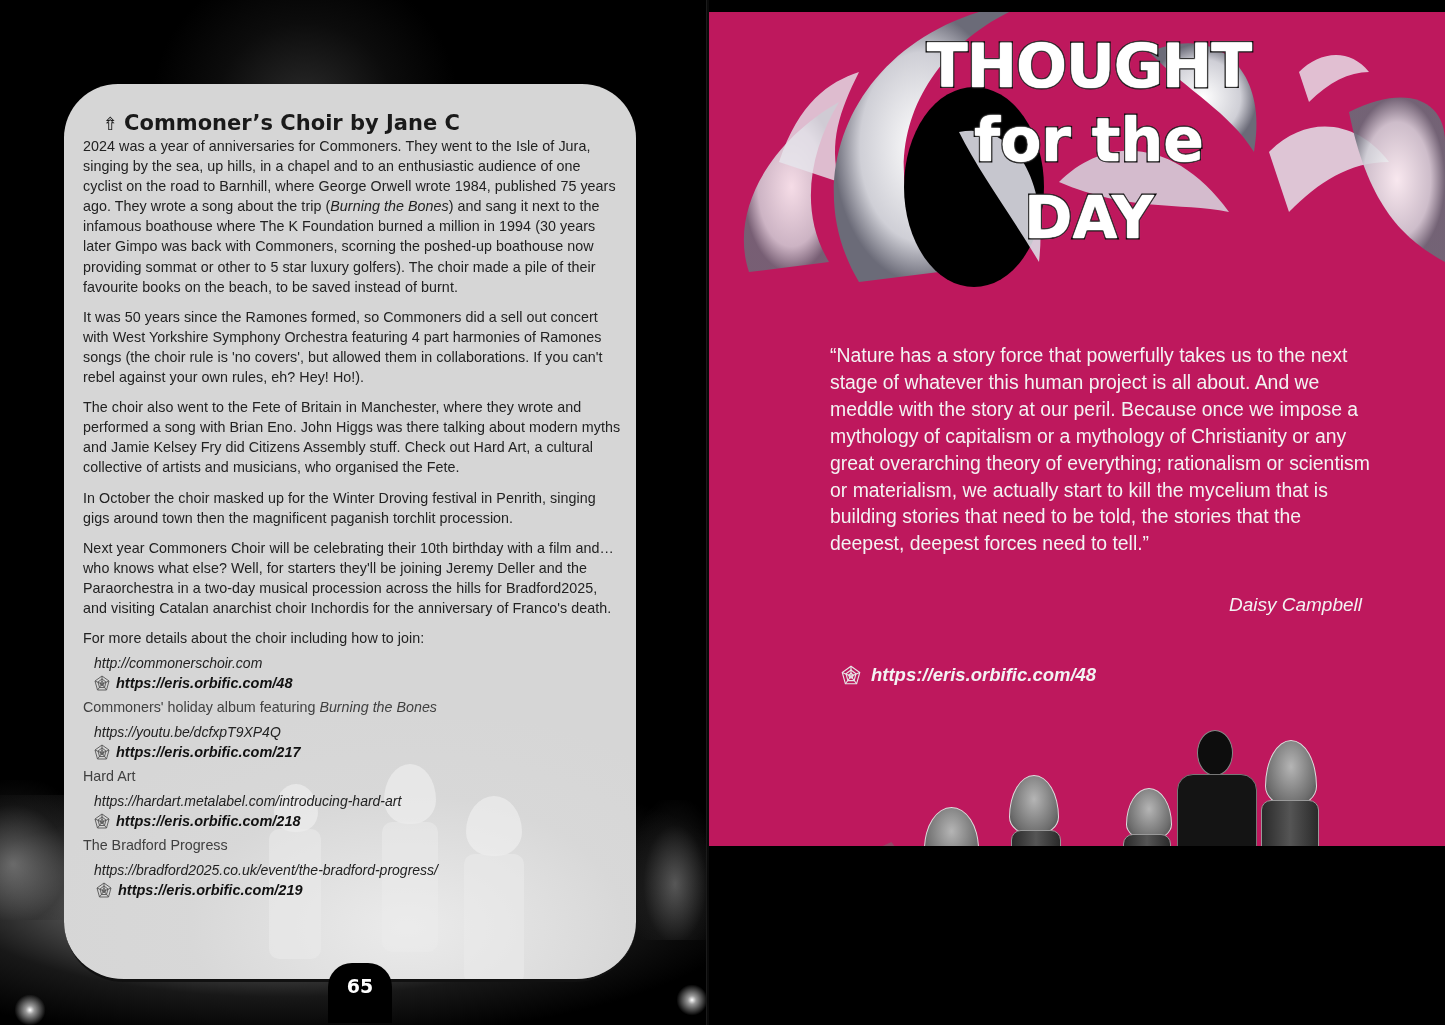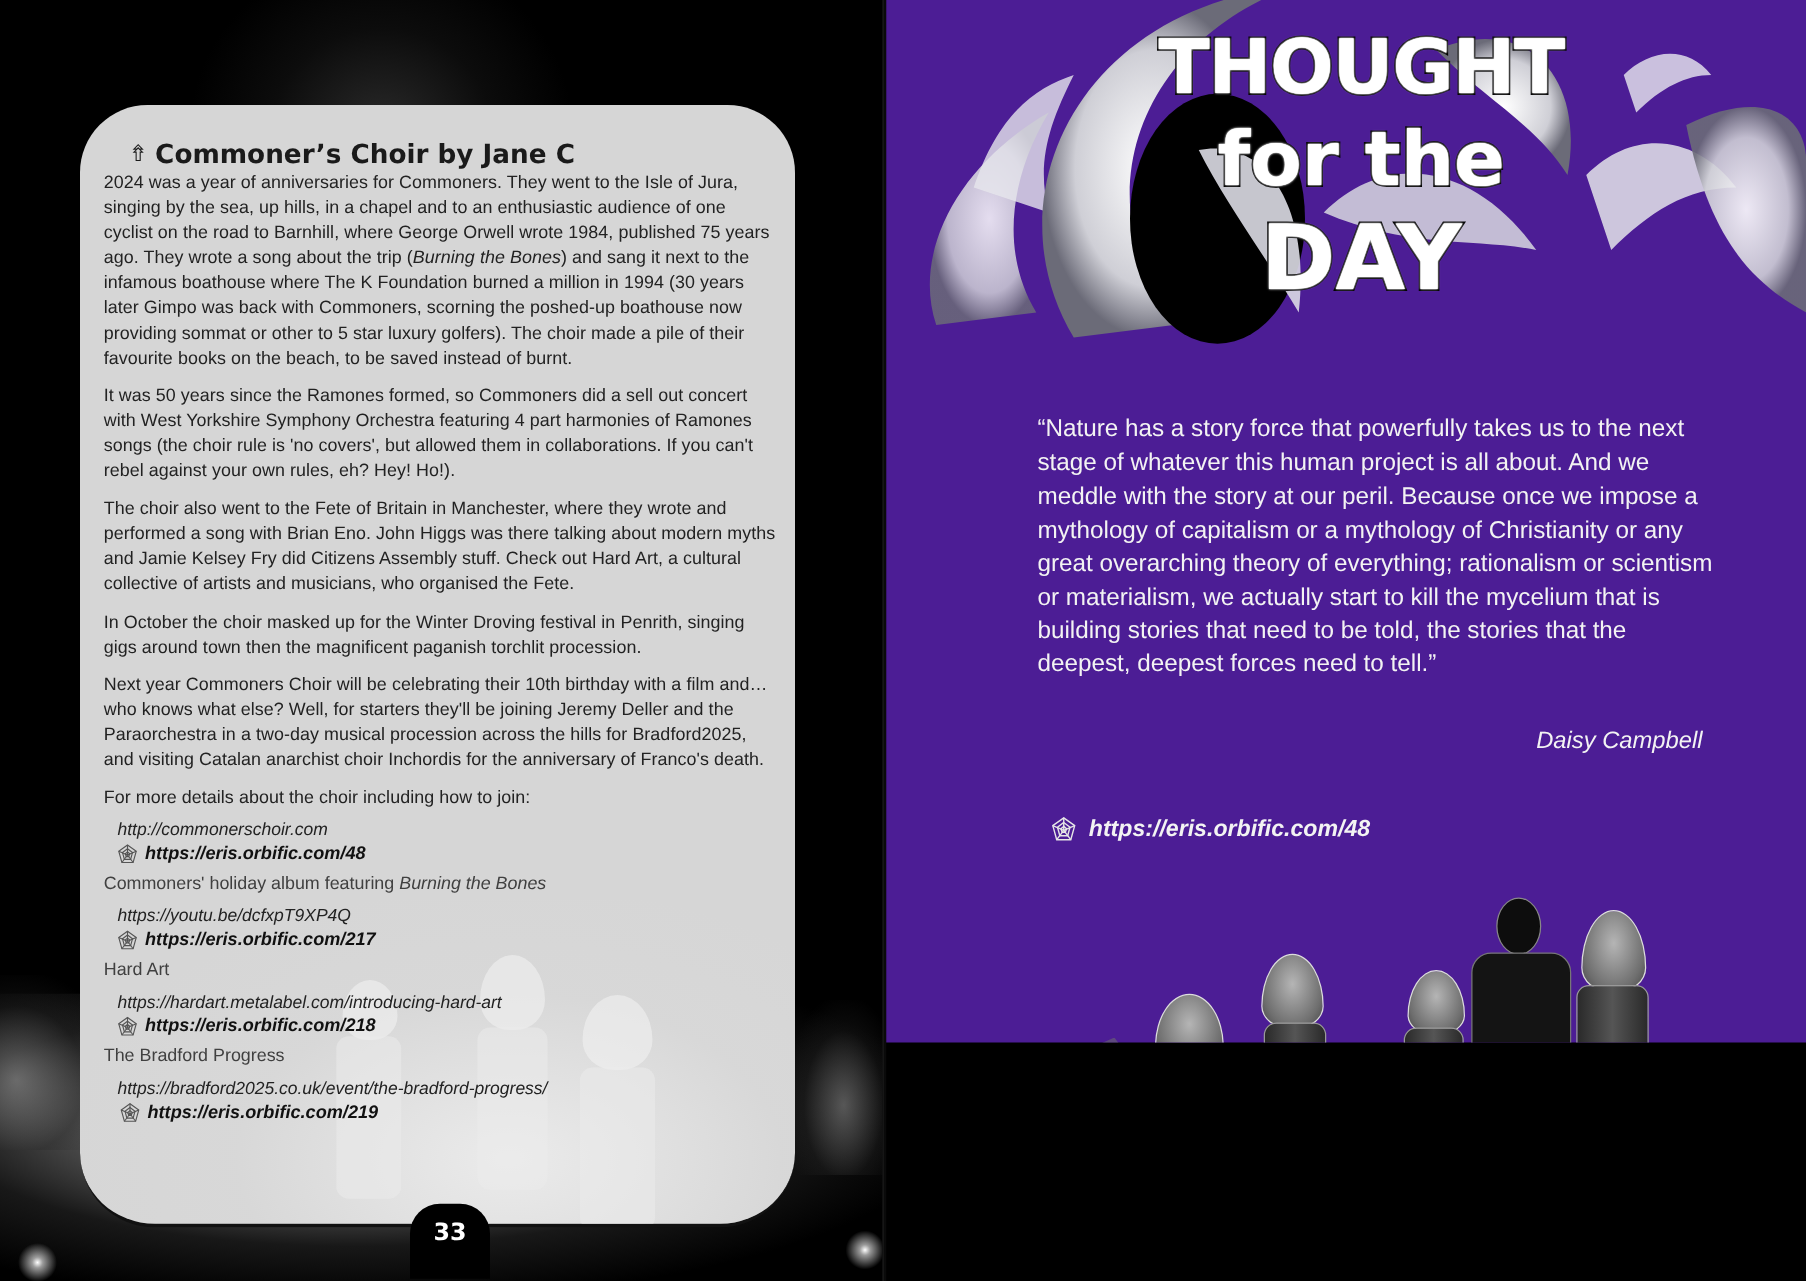--- a/index.html
+++ b/index.html
@@ -57,31 +57,31 @@
     .page-num-tab {
       position: absolute; width: 64px; height: 60px; background: #000; border-radius: 24px 24px 0 0;
       display: flex; justify-content: center; padding-top: 12px;
       color: #fff; font-family: "DejaVu Sans", sans-serif; font-weight: bold; font-size: 19px;
     }
 
     
     .gutter { position: absolute; left: 706px; top: 0; width: 3px; height: 1025px; background: #0a0a0a; border-left: 1px solid #1b1b1b; }
 
     
-    .page-right { position: absolute; left: 709px; top: 0; width: 736px; height: 834px; background: #4c1d95; overflow: hidden; }
+    .page-right { position: absolute; left: 709px; top: 12px; width: 736px; height: 834px; background: #be185d; overflow: hidden; }
     .hero-art { position: absolute; left: 0; top: 0; width: 736px; height: 300px; }
     .hero-title {
       position: absolute; left: 200px; top: 22px; width: 360px; text-align: center;
       font-family: "DejaVu Sans", sans-serif; font-weight: bold; color: #fff; line-height: 78px;
       -webkit-text-stroke: 3px #000; paint-order: stroke fill;
       text-shadow: 0 0 2px #fff, 0 0 1px #fff;
     }
     .hero-line1 { font-size: 60px; letter-spacing: -1px; line-height: 64px; }
     .hero-line2 { font-size: 60px; line-height: 84px; }
-    .hero-line3 { font-size: 72px; line-height: 72px; }
+    .hero-line3 { font-size: 58px; line-height: 72px; }
 
     .quote {
       position: absolute; left: 121px; top: 330px; width: 540px;
       color: #f3f3f3; font-size: 19.4px; line-height: 26.9px;
     }
     .attribution {
       position: absolute; left: 121px; top: 582px; width: 532px; text-align: right;
       color: #f3f3f3; font-style: italic; font-size: 19px;
     }
     .right-links { position: absolute; left: 132px; top: 651px; color: #f3f3f3; }
@@ -214,21 +214,21 @@
                   <line x1="1" y1="6" x2="8" y2="9"></line>
                 </g>
               </svg>
             <span>https://eris.orbific.com/219</span>
           </div>
         </div>
       </div>
     </div>
 
     <div class="page-num-tab" style="left:328px;top:963px">
-      <span>33</span>
+      <span>65</span>
     </div>
   </div>
 
   <div class="gutter"></div>
 
   <div class="page-right">
     <svg class="hero-art" viewBox="0 0 736 300">
       <defs>
         <radialGradient id="g1" cx="50%" cy="50%" r="50%">
             <stop offset="0%" stop-color="#ffffff"></stop>

